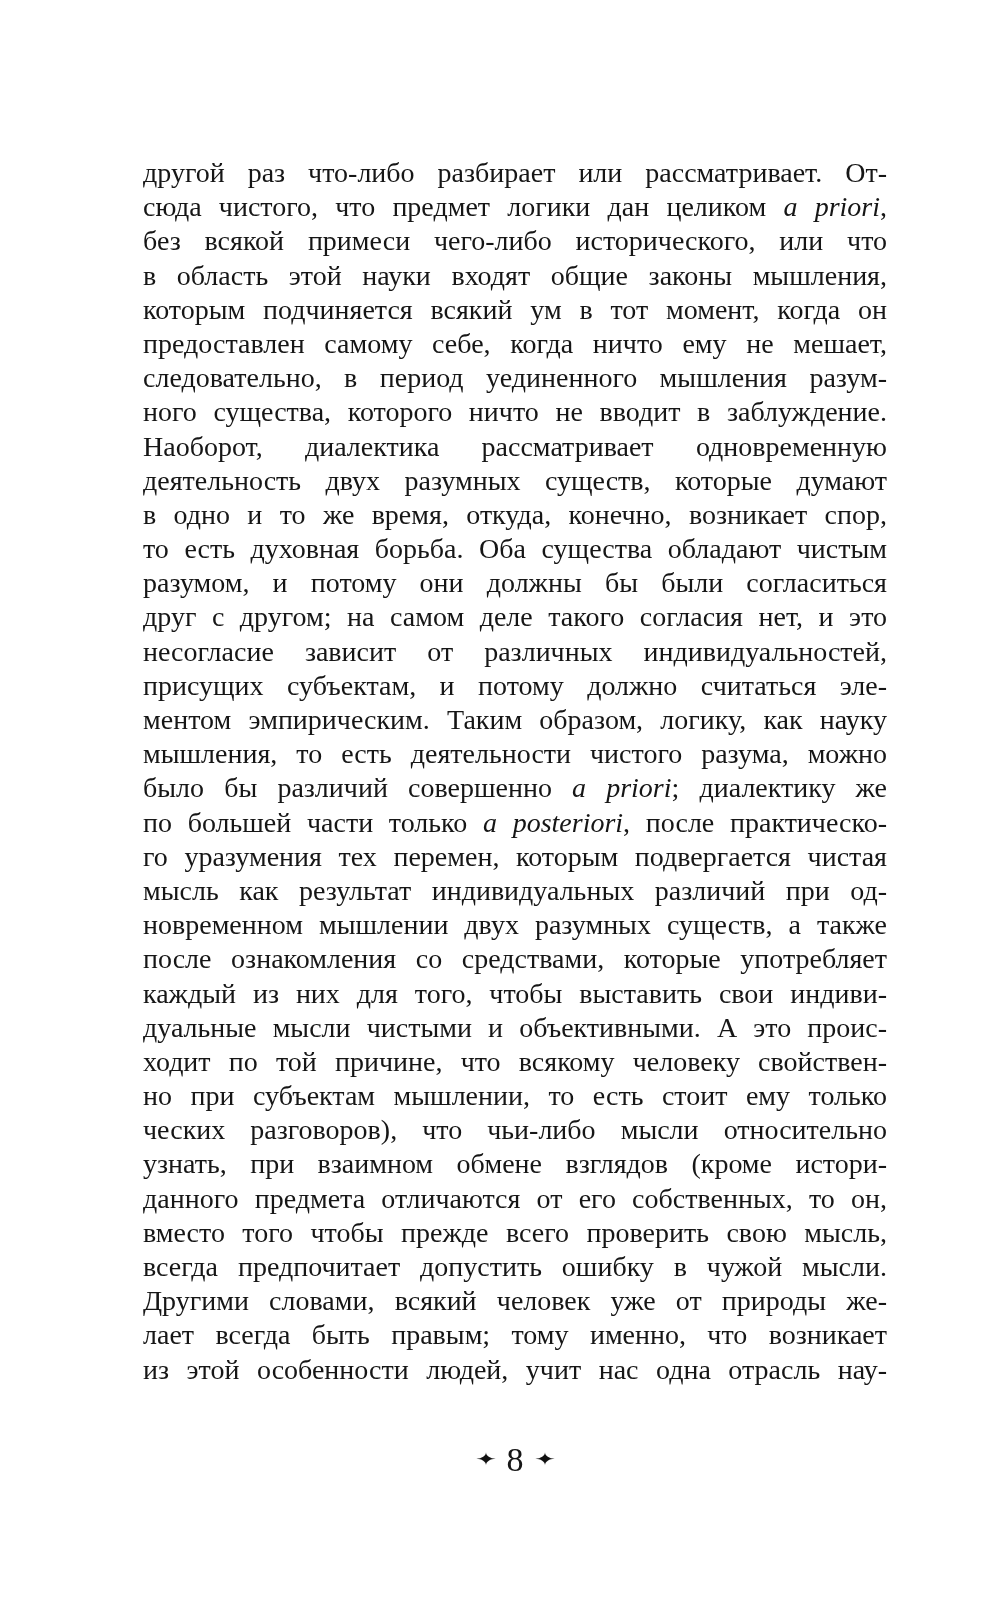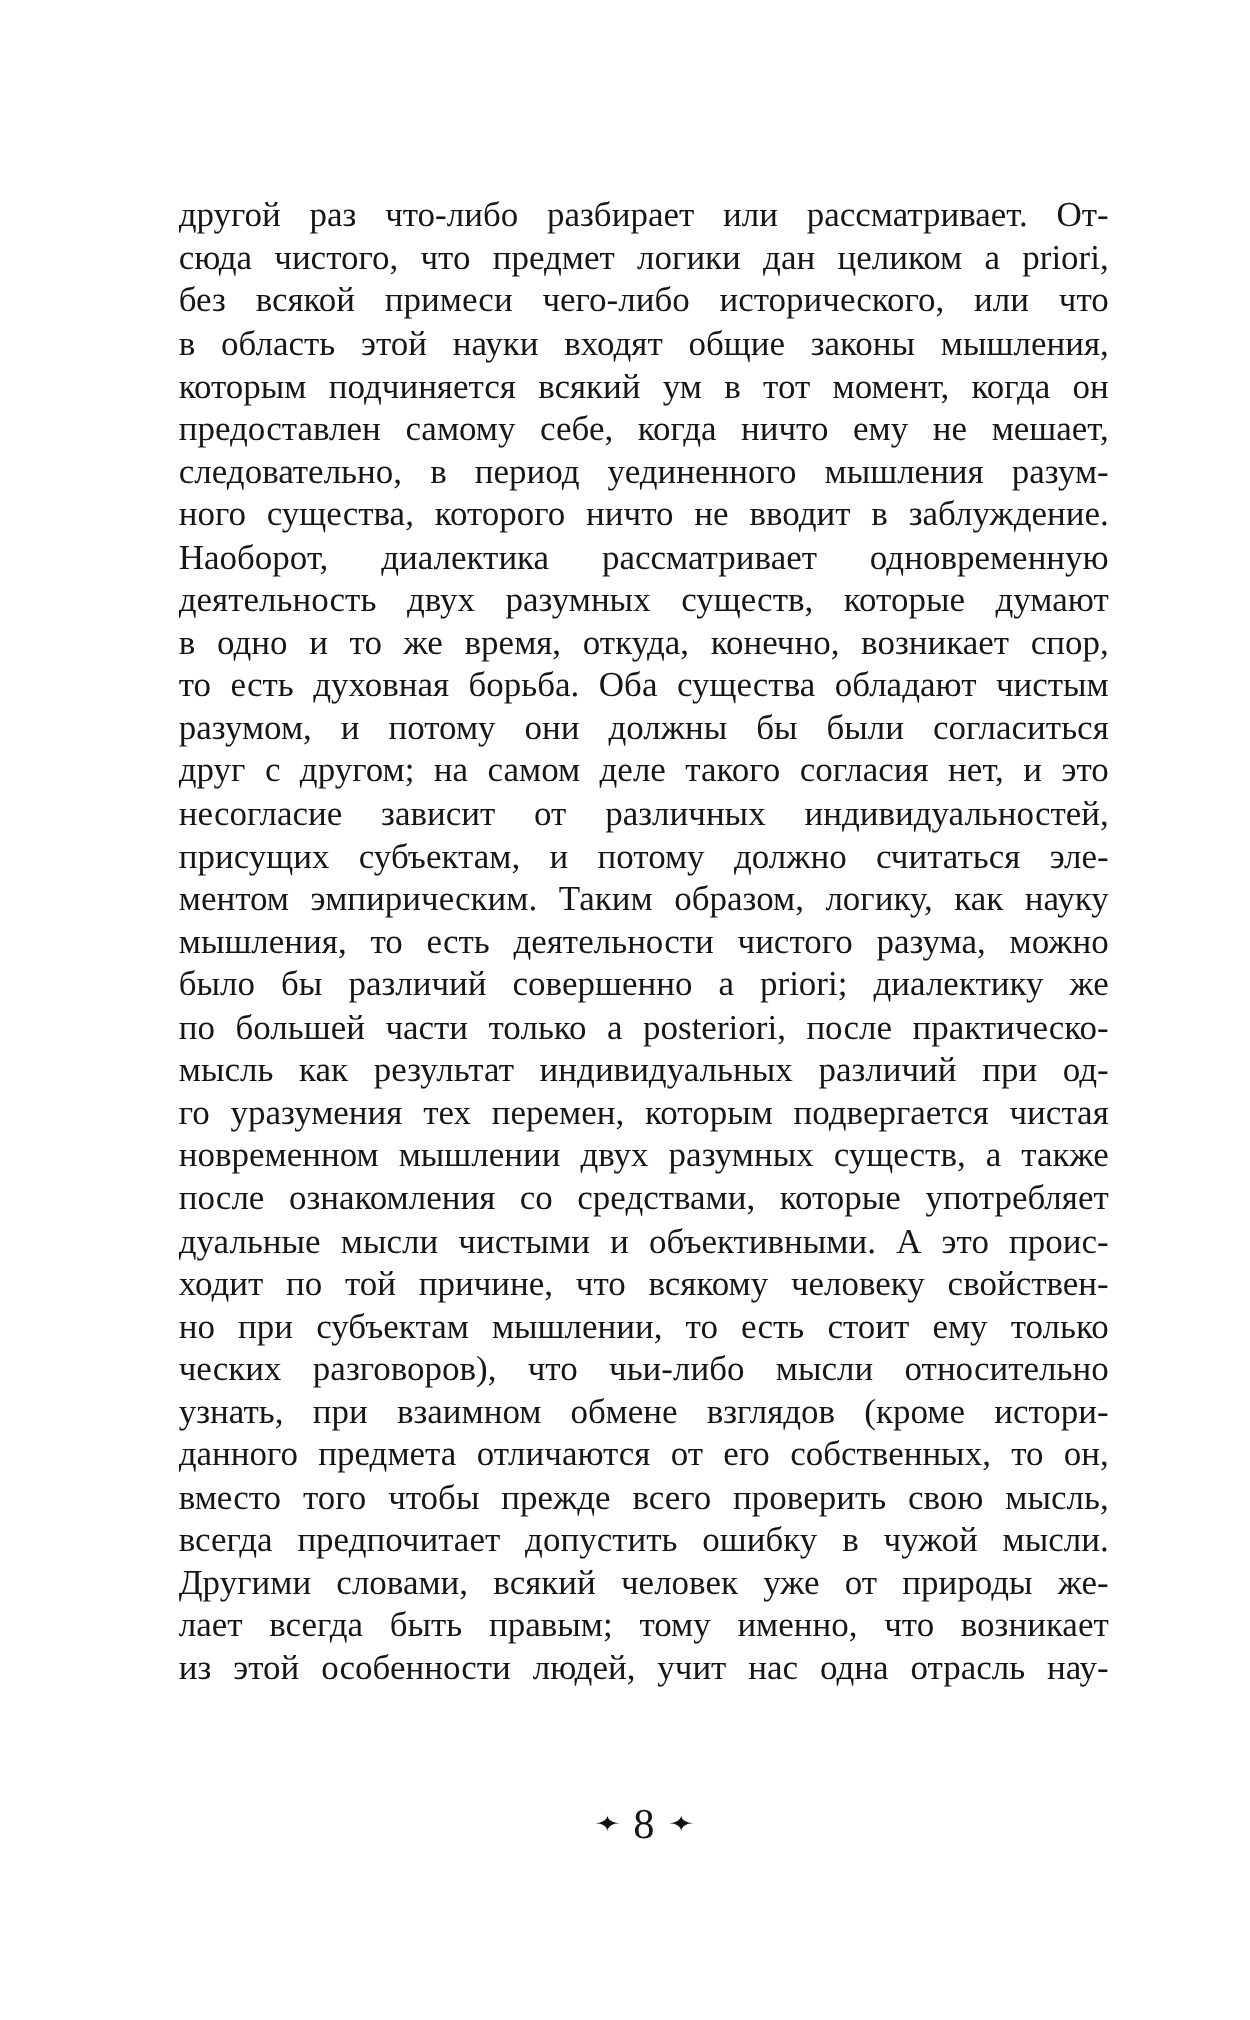--- a/index.html
+++ b/index.html
@@ -25,20 +25,21 @@
     line-height: 34.2px;
   }
   .line {
     height: 34.2px;
     overflow: hidden;
     text-align: justify;
     text-align-last: justify;
     -moz-text-align-last: justify;
   }
   .it {
+    font-style: italic;
   }
   .footer {
     position: absolute;
     left: 143px;
     top: 1440px;
     width: 744px;
     text-align: center;
     text-align-last: center;
     white-space: nowrap;
   }
@@ -78,24 +79,25 @@
       <div class="line"><span>в одно и то же время, откуда, конечно, возникает спор,</span></div>
       <div class="line"><span>то есть духовная борьба. Оба существа обладают чистым</span></div>
       <div class="line"><span>разумом, и потому они должны бы были согласиться</span></div>
       <div class="line"><span>друг с другом; на самом деле такого согласия нет, и это</span></div>
       <div class="line"><span>несогласие зависит от различных индивидуальностей,</span></div>
       <div class="line"><span>присущих субъектам, и потому должно считаться эле-</span></div>
       <div class="line"><span>ментом эмпирическим. Таким образом, логику, как науку</span></div>
       <div class="line"><span>мышления, то есть деятельности чистого разума, можно</span></div>
       <div class="line"><span>было бы различий совершенно </span><span class="it">a priori</span><span>; диалектику же</span></div>
       <div class="line"><span>по большей части только </span><span class="it">a posteriori</span><span>, после практическо-</span></div>
+      <div class="line"><span>го уразумения тех перемен, которым подвергается чистая</span></div>
       <div class="line"><span>мысль как результат индивидуальных различий при од-</span></div>
-      <div class="line"><span>го уразумения тех перемен, которым подвергается чистая</span></div>
       <div class="line"><span>новременном мышлении двух разумных существ, а также</span></div>
       <div class="line"><span>после ознакомления со средствами, которые употребляет</span></div>
+      <div class="line"><span>каждый из них для того, чтобы выставить свои индиви-</span></div>
       <div class="line"><span>дуальные мысли чистыми и объективными. А это проис-</span></div>
       <div class="line"><span>ходит по той причине, что всякому человеку свойствен-</span></div>
       <div class="line"><span>но при субъектам мышлении, то есть стоит ему только</span></div>
       <div class="line"><span>ческих разговоров), что чьи-либо мысли относительно</span></div>
       <div class="line"><span>узнать, при взаимном обмене взглядов (кроме истори-</span></div>
       <div class="line"><span>данного предмета отличаются от его собственных, то он,</span></div>
       <div class="line"><span>вместо того чтобы прежде всего проверить свою мысль,</span></div>
       <div class="line"><span>всегда предпочитает допустить ошибку в чужой мысли.</span></div>
       <div class="line"><span>Другими словами, всякий человек уже от природы же-</span></div>
       <div class="line"><span>лает всегда быть правым; тому именно, что возникает</span></div>

